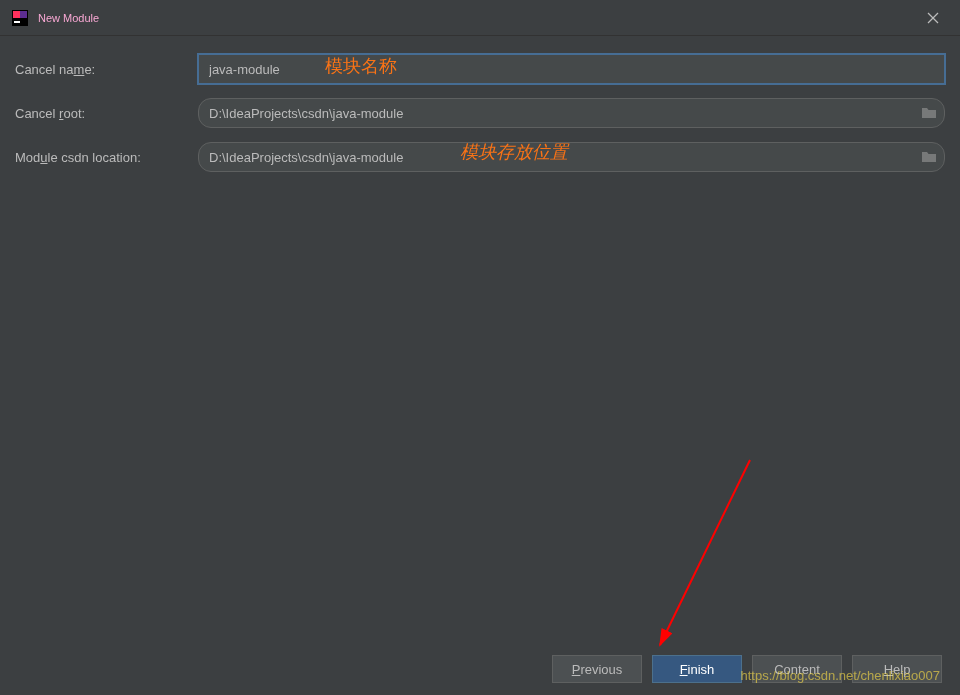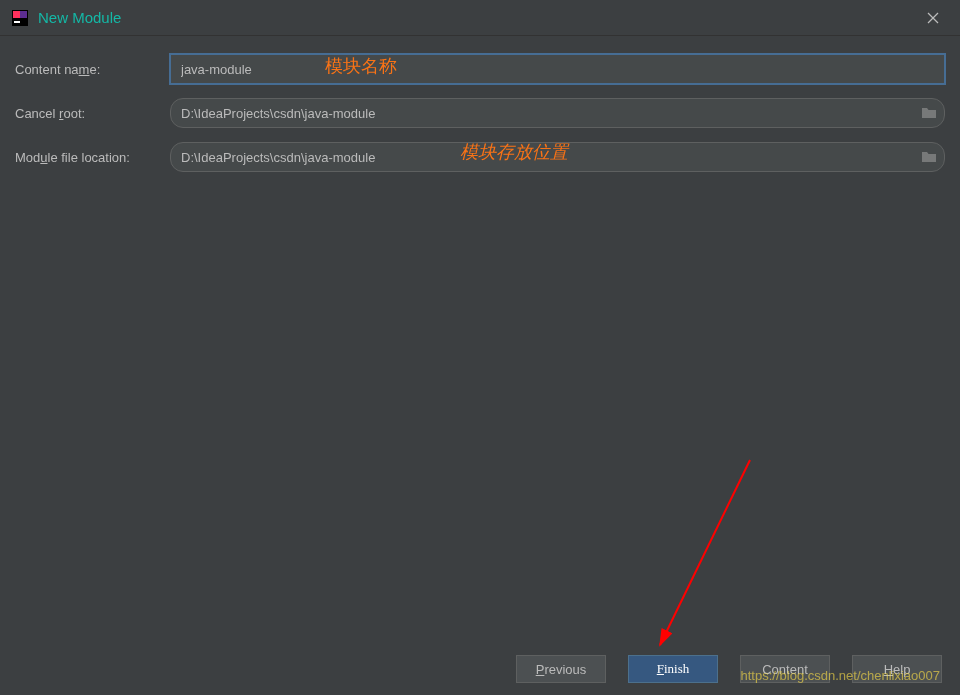--- a/index.html
+++ b/index.html
@@ -31,22 +31,22 @@
     .app-icon {
       width: 16px;
       height: 16px;
       margin-right: 10px;
       display: flex;
       align-items: center;
       justify-content: center;
     }
     
     .title-text {
-      color: #14b8a6;
-      font-size: 15px;
+      color: #f9a8d4;
+      font-size: 11px;
       flex: 1;
     }
     
     .close-btn {
       width: 30px;
       height: 30px;
       display: flex;
       align-items: center;
       justify-content: center;
       cursor: pointer;
@@ -76,20 +76,21 @@
     
     .underline {
       text-decoration: underline;
     }
     
     .input-wrapper {
       flex: 1;
       position: relative;
       display: flex;
       align-items: center;
+      margin-left: 28px;
     }
     
     .text-input {
       width: 100%;
       height: 30px;
       background: #45494a;
       border: 1px solid #5e6060;
       color: #bbbbbb;
       padding: 0 10px;
       font-size: 13px;
@@ -140,40 +141,39 @@
     .arrow-svg {
       position: absolute;
       pointer-events: none;
     }
     
     .button-bar {
       position: absolute;
       bottom: 12px;
       right: 18px;
       display: flex;
-      gap: 22px;
+      gap: 10px;
     }
     
     .btn {
       min-width: 90px;
       height: 28px;
       background: #4c5052;
       border: 1px solid #5e6060;
       color: #bbbbbb;
       font-size: 13px;
       font-family: inherit;
       cursor: pointer;
       padding: 0 16px;
     }
     
     .btn.primary {
       background: #365880;
       border: 1px solid #4c708c;
       color: #ffffff;
-      font-family: Liberation Serif, serif;
     }
     
     .btn .underline {
       text-decoration: underline;
     }
     
     .watermark {
       position: absolute;
       bottom: 12px;
       right: 20px;
@@ -201,21 +201,21 @@
       <line x1="1" y1="1" x2="11" y2="11" stroke="#bbbbbb" stroke-width="1.2"></line>
       <line x1="11" y1="1" x2="1" y2="11" stroke="#bbbbbb" stroke-width="1.2"></line>
     </svg>
   </div>
 </div>
 
 <div class="content">
 
   <div class="form-row">
     <div class="form-label">
-      <span>Content na</span><span class="underline">m</span><span>e:</span>
+      <span>Cancel na</span><span class="underline">m</span><span>e:</span>
     </div>
     <div class="input-wrapper">
       <input type="text" class="text-input focused" value="java-module" style="">
     </div>
   </div>
 
   <div class="form-row">
     <div class="form-label">
       <span>Cancel </span><span class="underline">r</span><span>oot:</span>
     </div>
@@ -224,21 +224,21 @@
       <div class="folder-icon">
         <svg viewBox="0 0 16 14">
           <path d="M1 2 L6 2 L7.5 4 L15 4 L15 12 L1 12 Z" fill="#a9a9a9"></path>
         </svg>
       </div>
     </div>
   </div>
 
   <div class="form-row">
     <div class="form-label">
-      <span>Mod</span><span class="underline">u</span><span>le file location:</span>
+      <span>Mod</span><span class="underline">u</span><span>le csdn location:</span>
     </div>
     <div class="input-wrapper">
       <input type="text" class="text-input with-icon" value="D:\IdeaProjects\csdn\java-module" style="">
       <div class="folder-icon">
         <svg viewBox="0 0 16 14">
           <path d="M1 2 L6 2 L7.5 4 L15 4 L15 12 L1 12 Z" fill="#a9a9a9"></path>
         </svg>
       </div>
     </div>
   </div>

